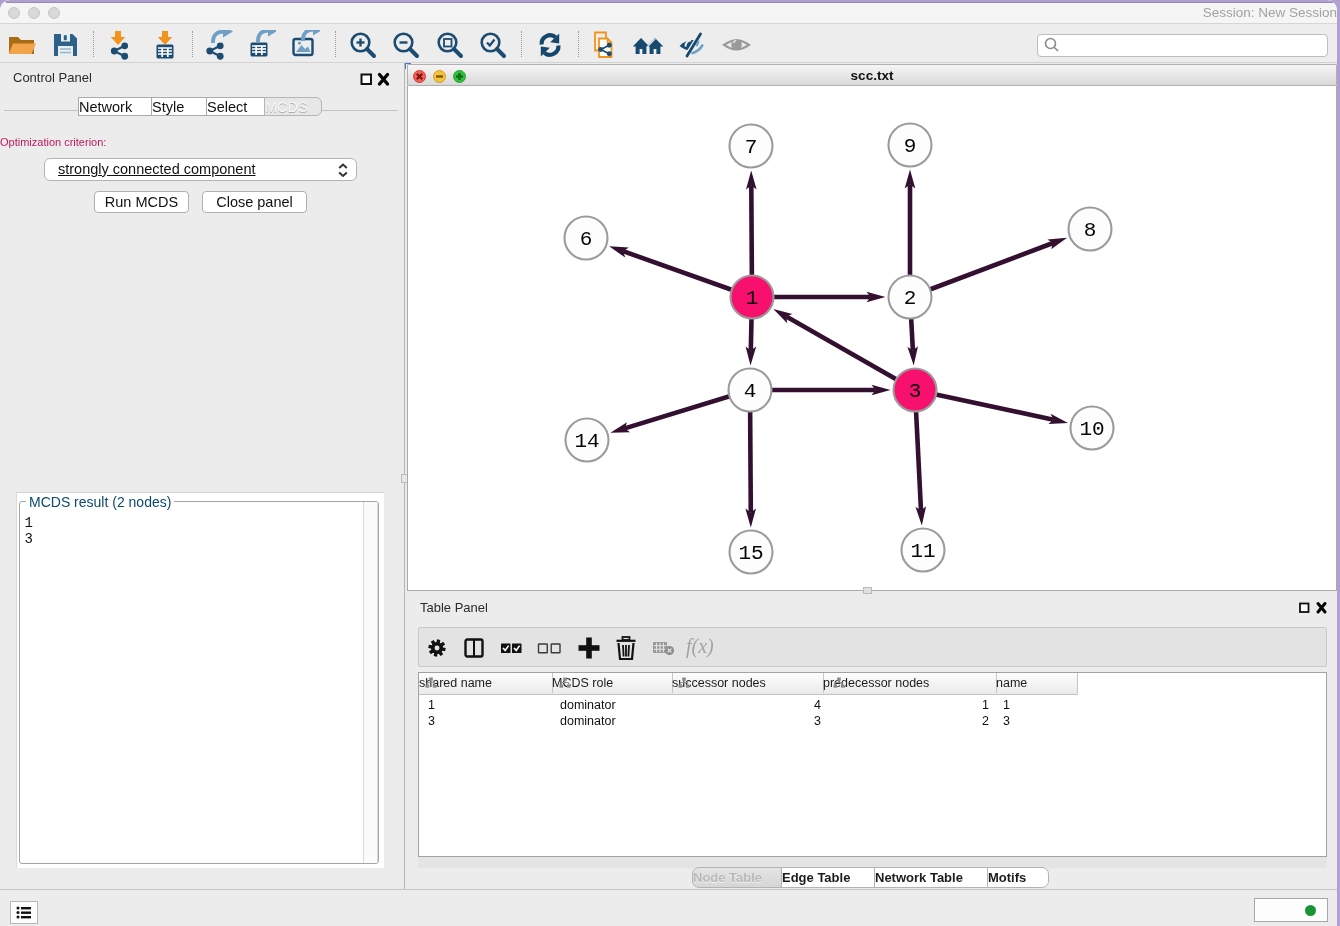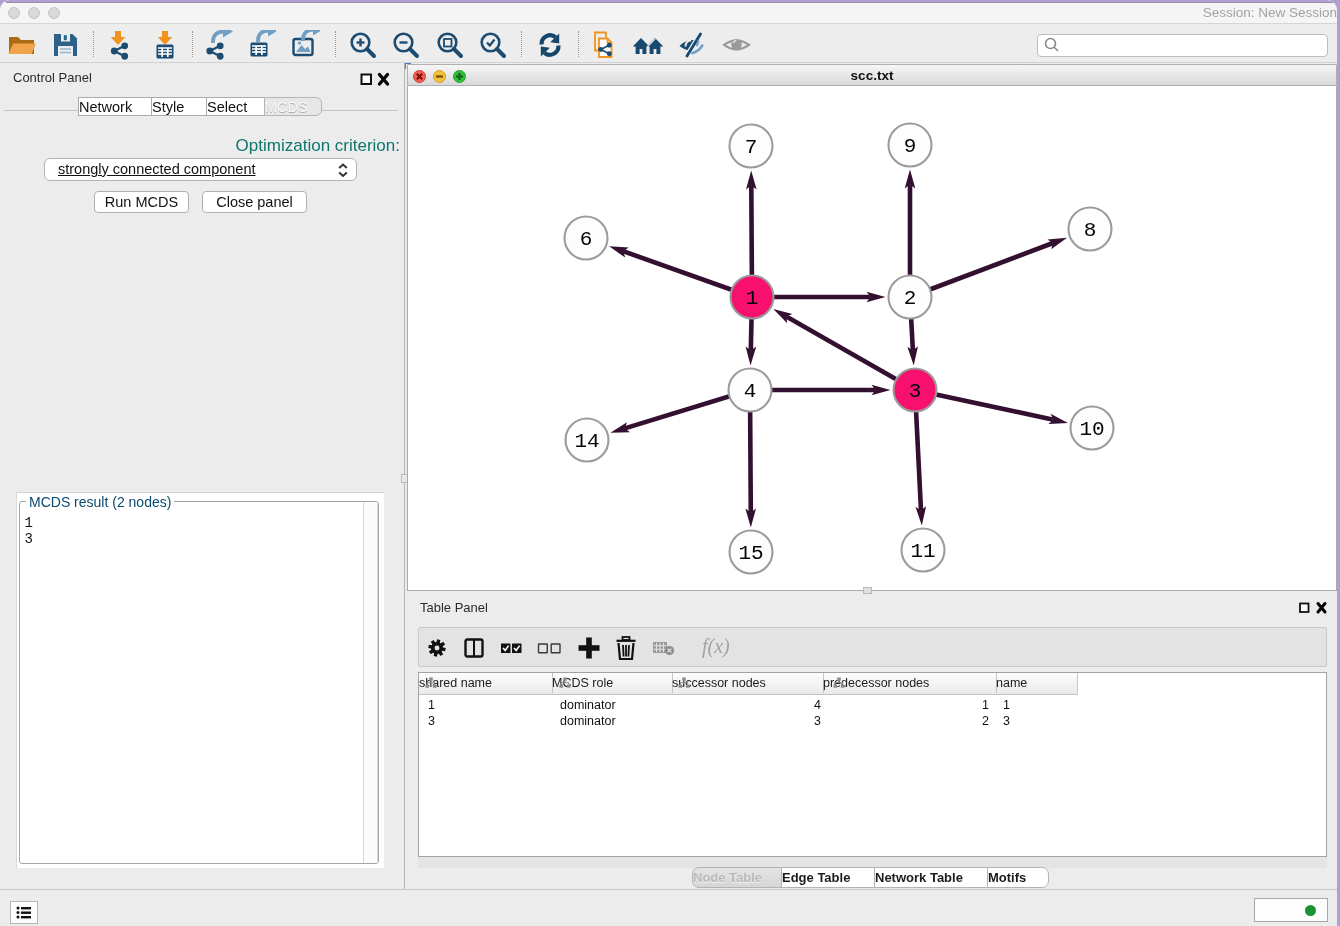--- a/index.html
+++ b/index.html
@@ -18,21 +18,21 @@
   .ticon{position:absolute;top:3px;}
   .search{position:absolute;left:1037px;top:10px;width:289px;height:21px;background:#fff;
        border:1px solid #bdbdbd;border-radius:4px;}
   
   .cp-h{position:absolute;left:0;top:63px;width:404px;height:26px;}
   .cp-title{position:absolute;left:13px;top:7px;font-size:13px;color:#2b2b2b;}
   .tabs{position:absolute;left:0;top:97px;width:404px;height:21px;}
   .tab{position:absolute;top:0;height:19px;background:#fff;border:1px solid #ababab;
        box-sizing:border-box;text-align:left;font-size:14.5px;color:#111;line-height:19px;}
   .cline{position:absolute;height:0;border-top:1px solid #c3c3c3;}
-  .optlab{position:absolute;left:0;top:136px;width:400px;text-align:right;font-size:17px;color:#0f766e;}
+  .optlab{position:absolute;left:0;top:136px;width:400px;text-align:left;font-size:11px;color:#be185d;}
   .select{position:absolute;left:44px;top:158px;width:313px;height:23px;background:#fff;
        border:1px solid #b3b3b3;border-radius:6px;box-sizing:border-box;
        font-size:14.5px;color:#111;line-height:21px;padding-left:13px;text-decoration:underline;}
   .btn{position:absolute;top:191px;height:22px;background:#fff;border:1px solid #b0b0b0;
        border-radius:4px;box-sizing:border-box;text-align:center;font-size:14.5px;color:#111;
        line-height:20px;}
   .mcdsbox{position:absolute;left:16px;top:492px;width:368px;height:376px;background:#fff;
        border-top:1px solid #d4d4d4;border-left:1px solid #dadada;box-sizing:border-box;}
   .fsborder{position:absolute;left:2px;top:8px;right:5px;bottom:4px;
        border:1px solid #a5a5a5;border-radius:3px;}
@@ -374,21 +374,21 @@
       <svg style="position:absolute;left:230px;top:5px" width="30" height="30" viewBox="0 0 30 30">
         <rect x="4" y="9" width="14" height="11" rx="1" fill="#999"></rect>
         <line x1="4.8" y1="12.7" x2="17.2" y2="12.7" stroke="#e3e3e3" stroke-width="1.1"></line>
         <line x1="4.8" y1="16.3" x2="17.2" y2="16.3" stroke="#e3e3e3" stroke-width="1.1"></line>
         <line x1="7.5" y1="9.8" x2="7.5" y2="19.2" stroke="#e3e3e3" stroke-width="1.1"></line>
         <line x1="11.0" y1="9.8" x2="11.0" y2="19.2" stroke="#e3e3e3" stroke-width="1.1"></line>
         <line x1="14.5" y1="9.8" x2="14.5" y2="19.2" stroke="#e3e3e3" stroke-width="1.1"></line>
         <circle cx="20.5" cy="17.5" r="4.6" fill="#8d8d8d"></circle>
         <path d="M18.6 15.6 L22.4 19.4 M22.4 15.6 L18.6 19.4" stroke="#e3e3e3" stroke-width="1.3"></path>
       </svg>
-      <div style="position:absolute;left:267px;top:7px;font-family:'Liberation Serif',serif;font-style:italic;font-size:20px;color:#a3a3a3;margin-left:16px;"><i>f(x)</i></div>
+      <div style="position:absolute;left:267px;top:7px;font-family:'Liberation Serif',serif;font-style:italic;font-size:20px;color:#a3a3a3;"><i>f(x)</i></div>
     </div>
   <div class="tbl">
     <div class="thead">
       <div class="th" style="left:0;width:134px"><svg style="position:absolute;left:6px;top:4px" width="12" height="12" viewBox="0 0 12 12">
             <rect x="4.2" y="0.5" width="3.6" height="3.2" fill="#8a8a8a"></rect>
             <rect x="0.5" y="7.5" width="3.6" height="3.2" fill="#8a8a8a"></rect>
             <rect x="7.9" y="7.5" width="3.6" height="3.2" fill="#8a8a8a"></rect>
             <path d="M6 3.7 L6 5.6 M2.3 7.5 L2.3 5.6 L9.7 5.6 L9.7 7.5" stroke="#8a8a8a" stroke-width="1" fill="none"></path>
           </svg>shared name</div>
       <div class="th" style="left:133px;width:121px"><svg style="position:absolute;left:7px;top:4px" width="12" height="12" viewBox="0 0 12 12">

